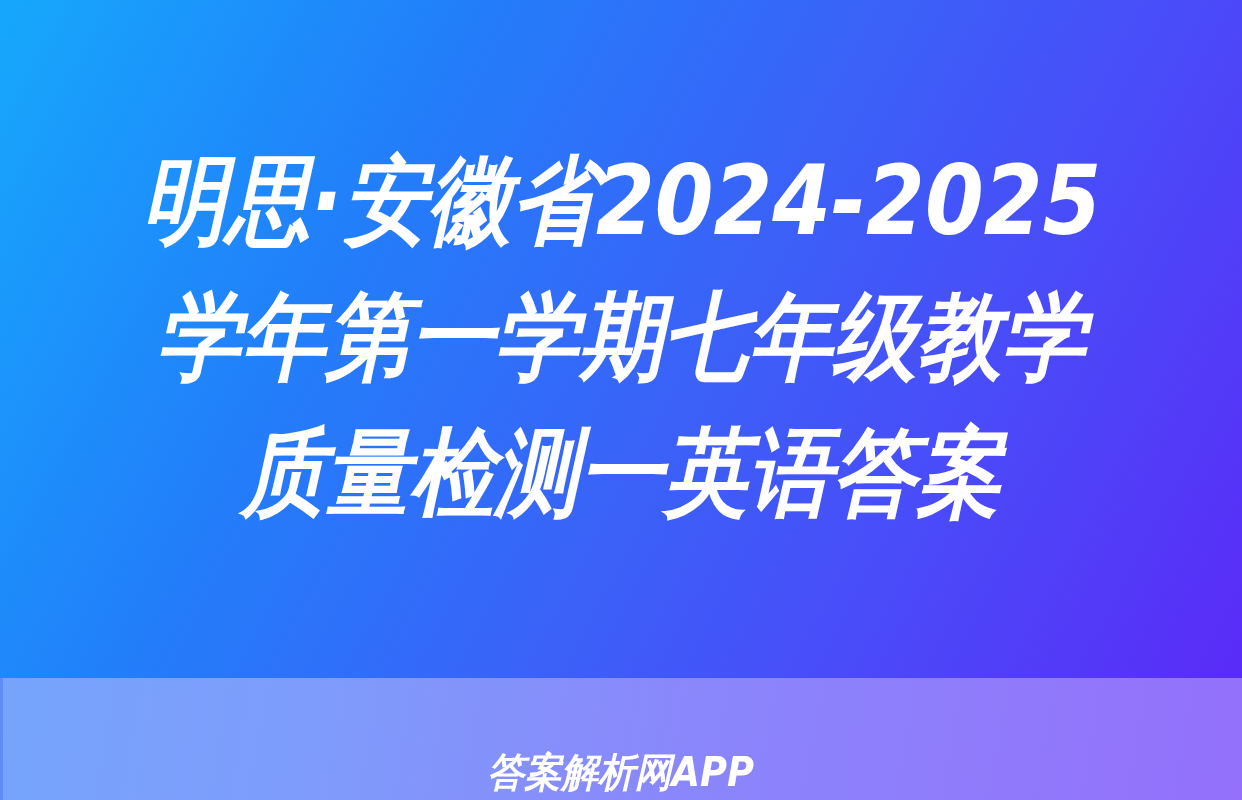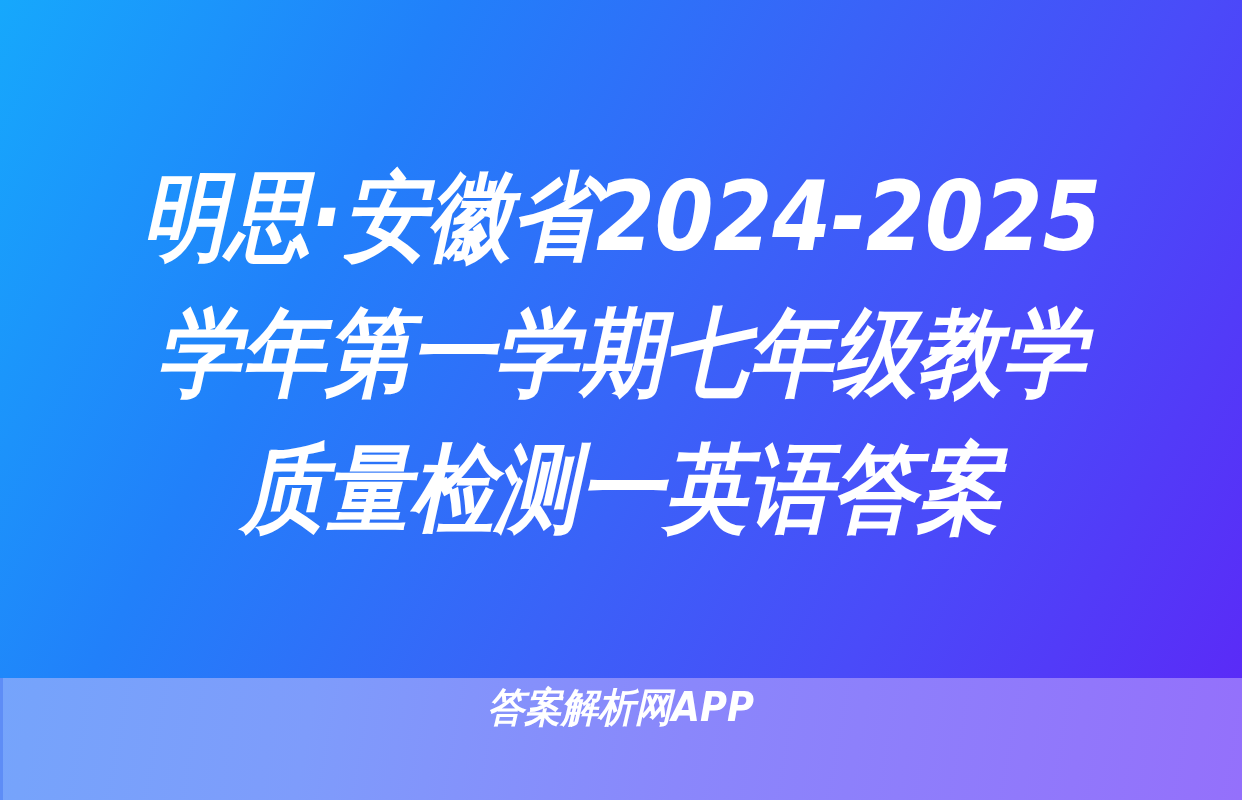--- a/index.html
+++ b/index.html
@@ -33,21 +33,21 @@
                 #2180FA 28%,
                 #3A62F8 55%,
                 #4A4BF9 75%,
                 #5A2BF7 100%);
   }
 
   
   #title-block {
     position: absolute;
     left: 0;
-    top: 16px;
+    top: 0;
     width: 1242px;
     height: 678px;
     display: flex;
     flex-direction: column;
     align-items: center;
     justify-content: center;
     padding-bottom: 4px;
     box-sizing: border-box;
   }
 
@@ -71,21 +71,21 @@
     left: 0;
     top: 678px;
     width: 1242px;
     height: 122px;
     background: linear-gradient(100deg,
                 #75A4FB 0%,
                 #7E9CFB 25%,
                 #8A87FB 55%,
                 #9470FB 100%);
     display: flex;
-    align-items: flex-start;
+    align-items: flex-end;
     justify-content: center;
   }
 
   #footer-watermark {
     color: #ffffff;
     font-family: "DejaVu Sans", "Liberation Sans", sans-serif;
     font-weight: bold;
     font-style: italic;
     font-size: 40px;
     letter-spacing: 0px;

